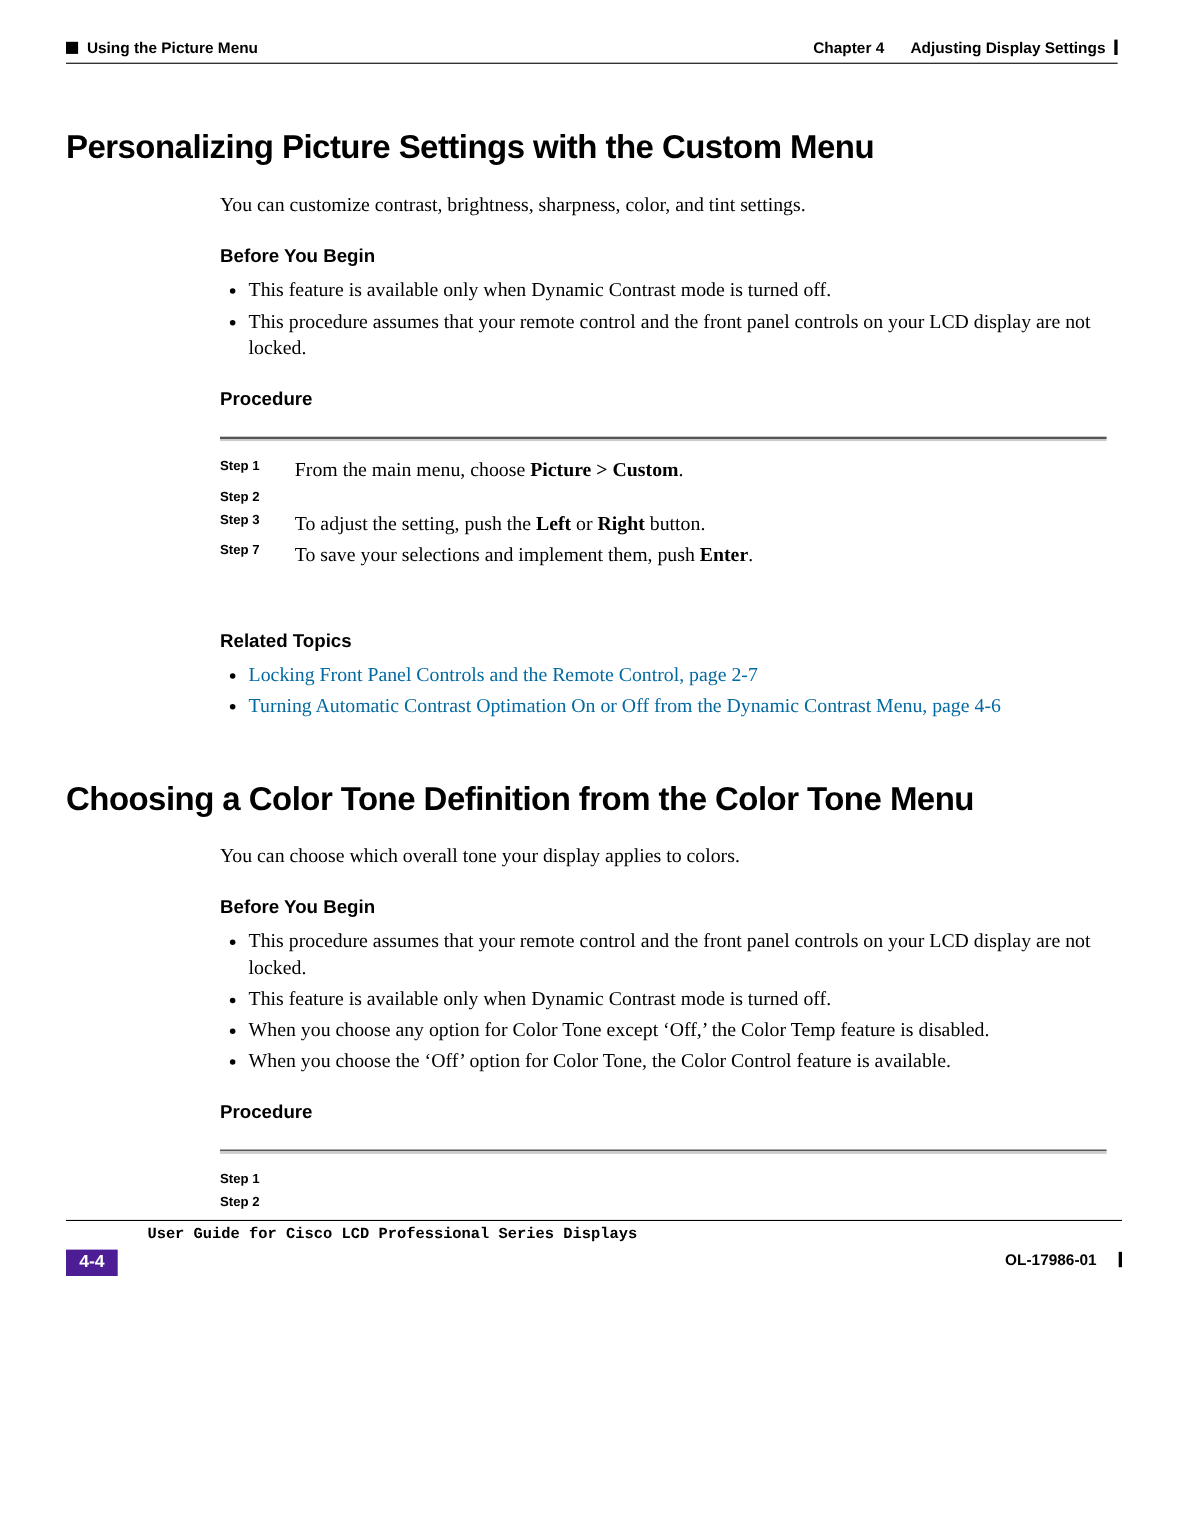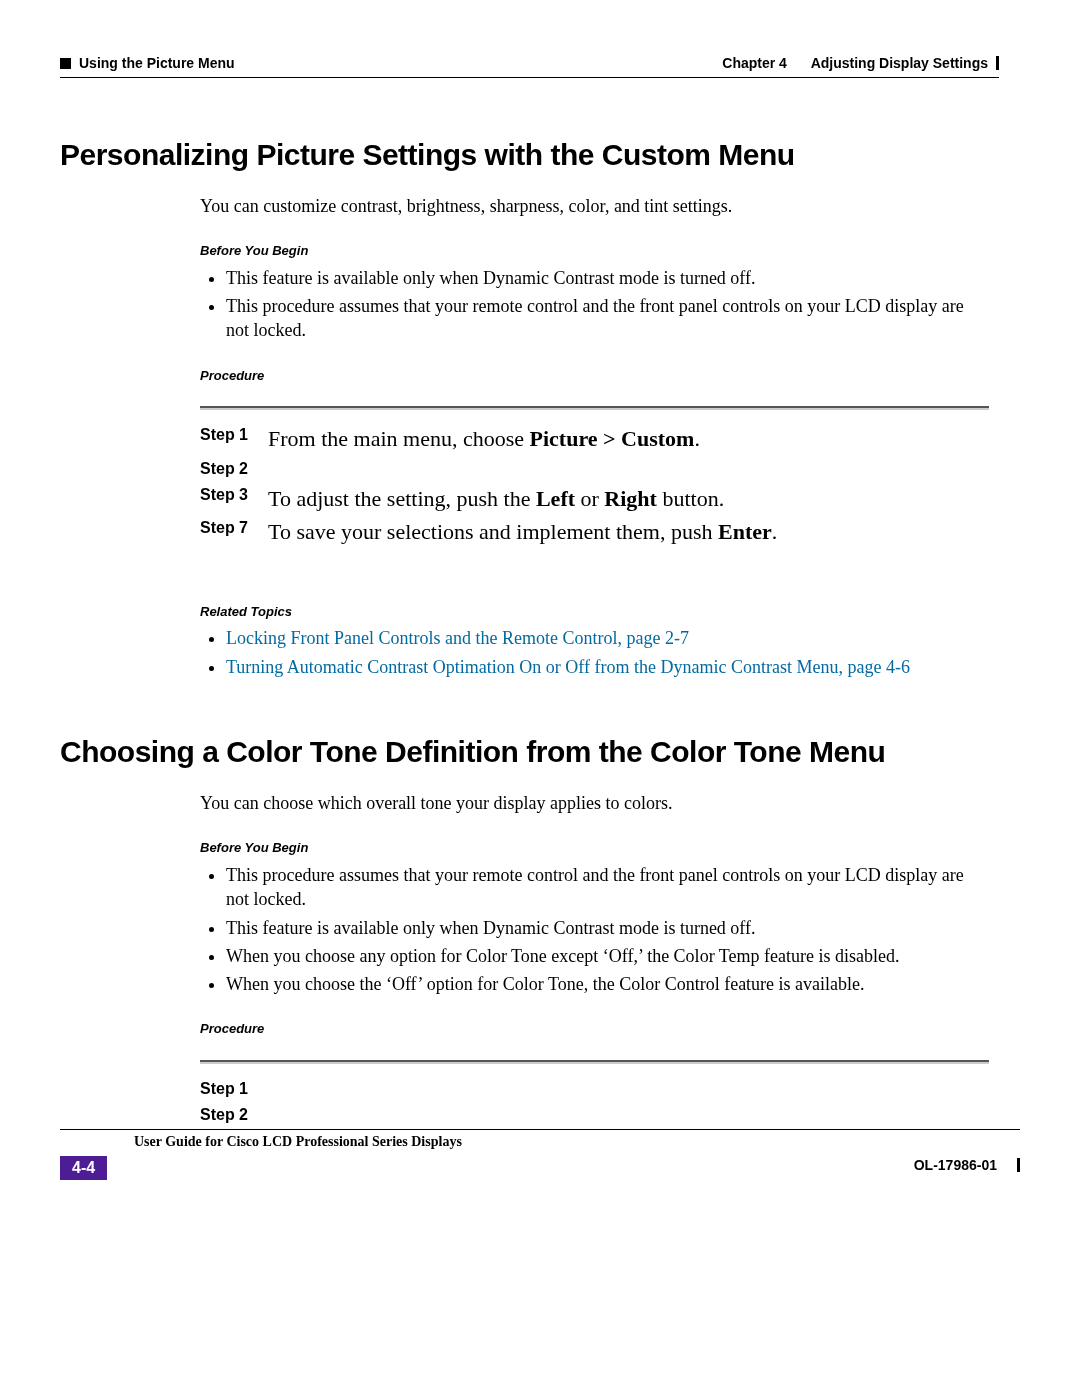--- a/index.html
+++ b/index.html
@@ -8,22 +8,21 @@
     background: #ffffff;
     font-family: "Times New Roman", Times, serif;
     color: #000;
     width: 1080px;
   }
   .page {
     position: relative;
     width: 1080px;
     height: 1188px;
     box-sizing: border-box;
-    padding: 35px 81px 0 60px;
-    margin-top: 20px;
+    padding: 35px 64px 0 60px;
   }
   .topbar {
     display: flex;
     justify-content: space-between;
     align-items: center;
     font-family: Arial, Helvetica, sans-serif;
     font-weight: bold;
     font-size: 14px;
     margin-bottom: 6px;
   }
@@ -59,52 +58,51 @@
   }
   .body-col {
     margin-left: 140px;
     margin-right: 10px;
     font-size: 18px;
     line-height: 1.35;
   }
   .subhead {
     font-family: Arial, Helvetica, sans-serif;
     font-weight: bold;
-    font-size: 13px;
+    font-size: 17px;
     margin: 24px 0 6px 0;
-    font-style: italic;
   }
   ul.bullets {
     margin: 4px 0 4px 0;
     padding-left: 26px;
   }
   ul.bullets li {
     margin: 4px 0;
   }
   .proc-rule {
     height: 4px;
     margin: 22px 0 14px 0;
     background: linear-gradient(to bottom, #555 0%, #555 45%, #ccc 45%, #ccc 100%);
   }
   .step-row {
     display: flex;
     margin: 4px 0;
   }
   .step-label {
     font-family: Arial, Helvetica, sans-serif;
     font-weight: bold;
-    font-size: 16px;
+    font-size: 12px;
     min-width: 68px;
     margin-left: -68px;
   }
   .steps {
     margin-left: 68px;
   }
   .step-content {
-    font-size: 22px;
+    font-size: 18px;
   }
   .link {
     color: #0369a1;
   }
   a.link { text-decoration: none; }
   .section-gap {
     height: 52px;
   }
   .footer {
     position: absolute;
@@ -112,21 +110,21 @@
     right: 60px;
     bottom: 28px;
   }
   .footer-rule {
     border: none;
     border-top: 1.5px solid #000;
     margin: 0 0 4px 0;
   }
   .footer-row {
     display: flex;
-    font-family: Liberation Serif, serif;
+    font-family: Liberation Mono, monospace;
     font-weight: bold;
     font-size: 14px;
     justify-content: space-between;
   }
   .footer-row .title {
     margin-left: 74px;
   }
   .pagenum {
     display: flex;
     align-items: center;

